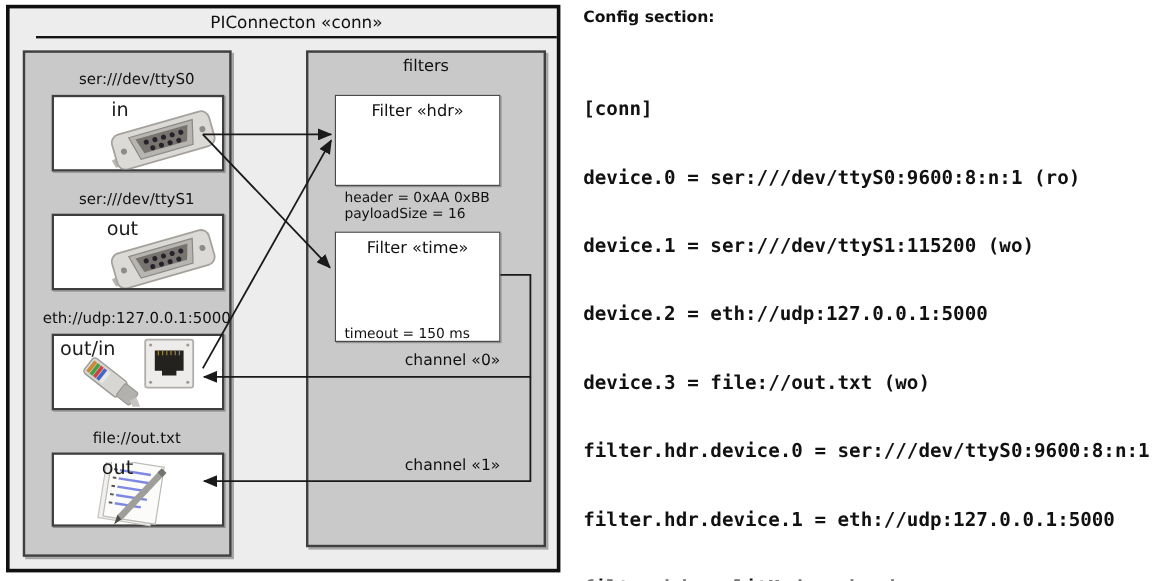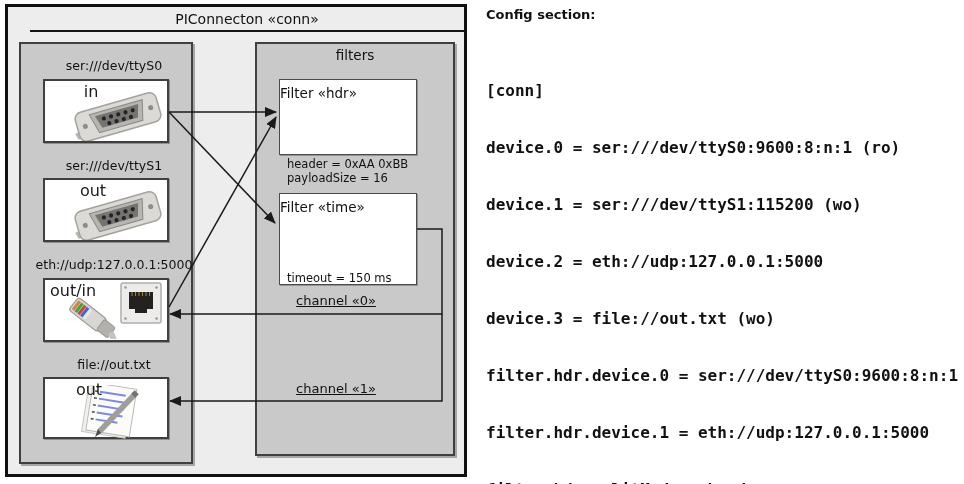--- a/index.html
+++ b/index.html
@@ -15,35 +15,35 @@
   
   .panel{position:absolute;box-sizing:border-box;background:#c9c9c9;
     border:2px solid #3f3f3f;box-shadow:2px 2px 0 rgba(95,95,95,.5);}
   #devices-panel{left:19px;top:42px;width:174px;height:422px;}
   #filters-panel{left:255px;top:42px;width:200px;height:414px;}
   .panel-title{position:absolute;left:0;right:0;top:3px;text-align:center;font-size:13.5px;}
 
   
   .dev-label{position:absolute;left:19px;width:190px;text-align:center;
     font-size:12.5px;white-space:nowrap;}
-  .dev-box{position:absolute;left:43px;width:126px;height:64px;box-sizing:border-box;
+  .dev-box{position:absolute;left:43px;width:144px;height:64px;box-sizing:border-box;
     background:#fff;border:2px solid #3f3f3f;box-shadow:1px 1px 0 rgba(95,95,95,.55);}
   .dir{position:absolute;top:1px;left:0;right:0;text-align:center;
     font-size:16px;color:#1a1a1a;z-index:3;}
   .dev-box .icon{position:absolute;z-index:2;}
 
   
   .filter-box{position:absolute;left:279px;width:138px;box-sizing:border-box;background:#fff;
     border:1.5px solid #4a4a4a;box-shadow:1px 1px 0 rgba(95,95,95,.5);}
-  .filter-title{position:absolute;left:0;right:0;top:5px;text-align:left;font-size:13.5px;}
+  .filter-title{position:absolute;left:0;right:0;top:5px;text-align:center;font-size:13.5px;}
   .filter-attr{position:absolute;left:7px;right:2px;font-size:11.5px;line-height:13.5px;
     white-space:nowrap;margin-top:44px;}
 
   
-  .chan-label{position:absolute;left:255px;width:162px;text-align:center;font-size:13px;text-decoration:underline;}
+  .chan-label{position:absolute;left:255px;width:162px;text-align:right;font-size:13px;}
 
   
   #arrows{position:absolute;left:0;top:0;width:964px;height:484px;
     pointer-events:none;z-index:5;}
 
   
   .config-heading{position:absolute;left:486px;top:7px;font-size:13px;font-weight:bold;
     font-family:"DejaVu Sans",sans-serif;}
   .config-lines{position:absolute;left:486px;top:43px;
     font-family:"DejaVu Sans Mono",monospace;font-weight:bold;

